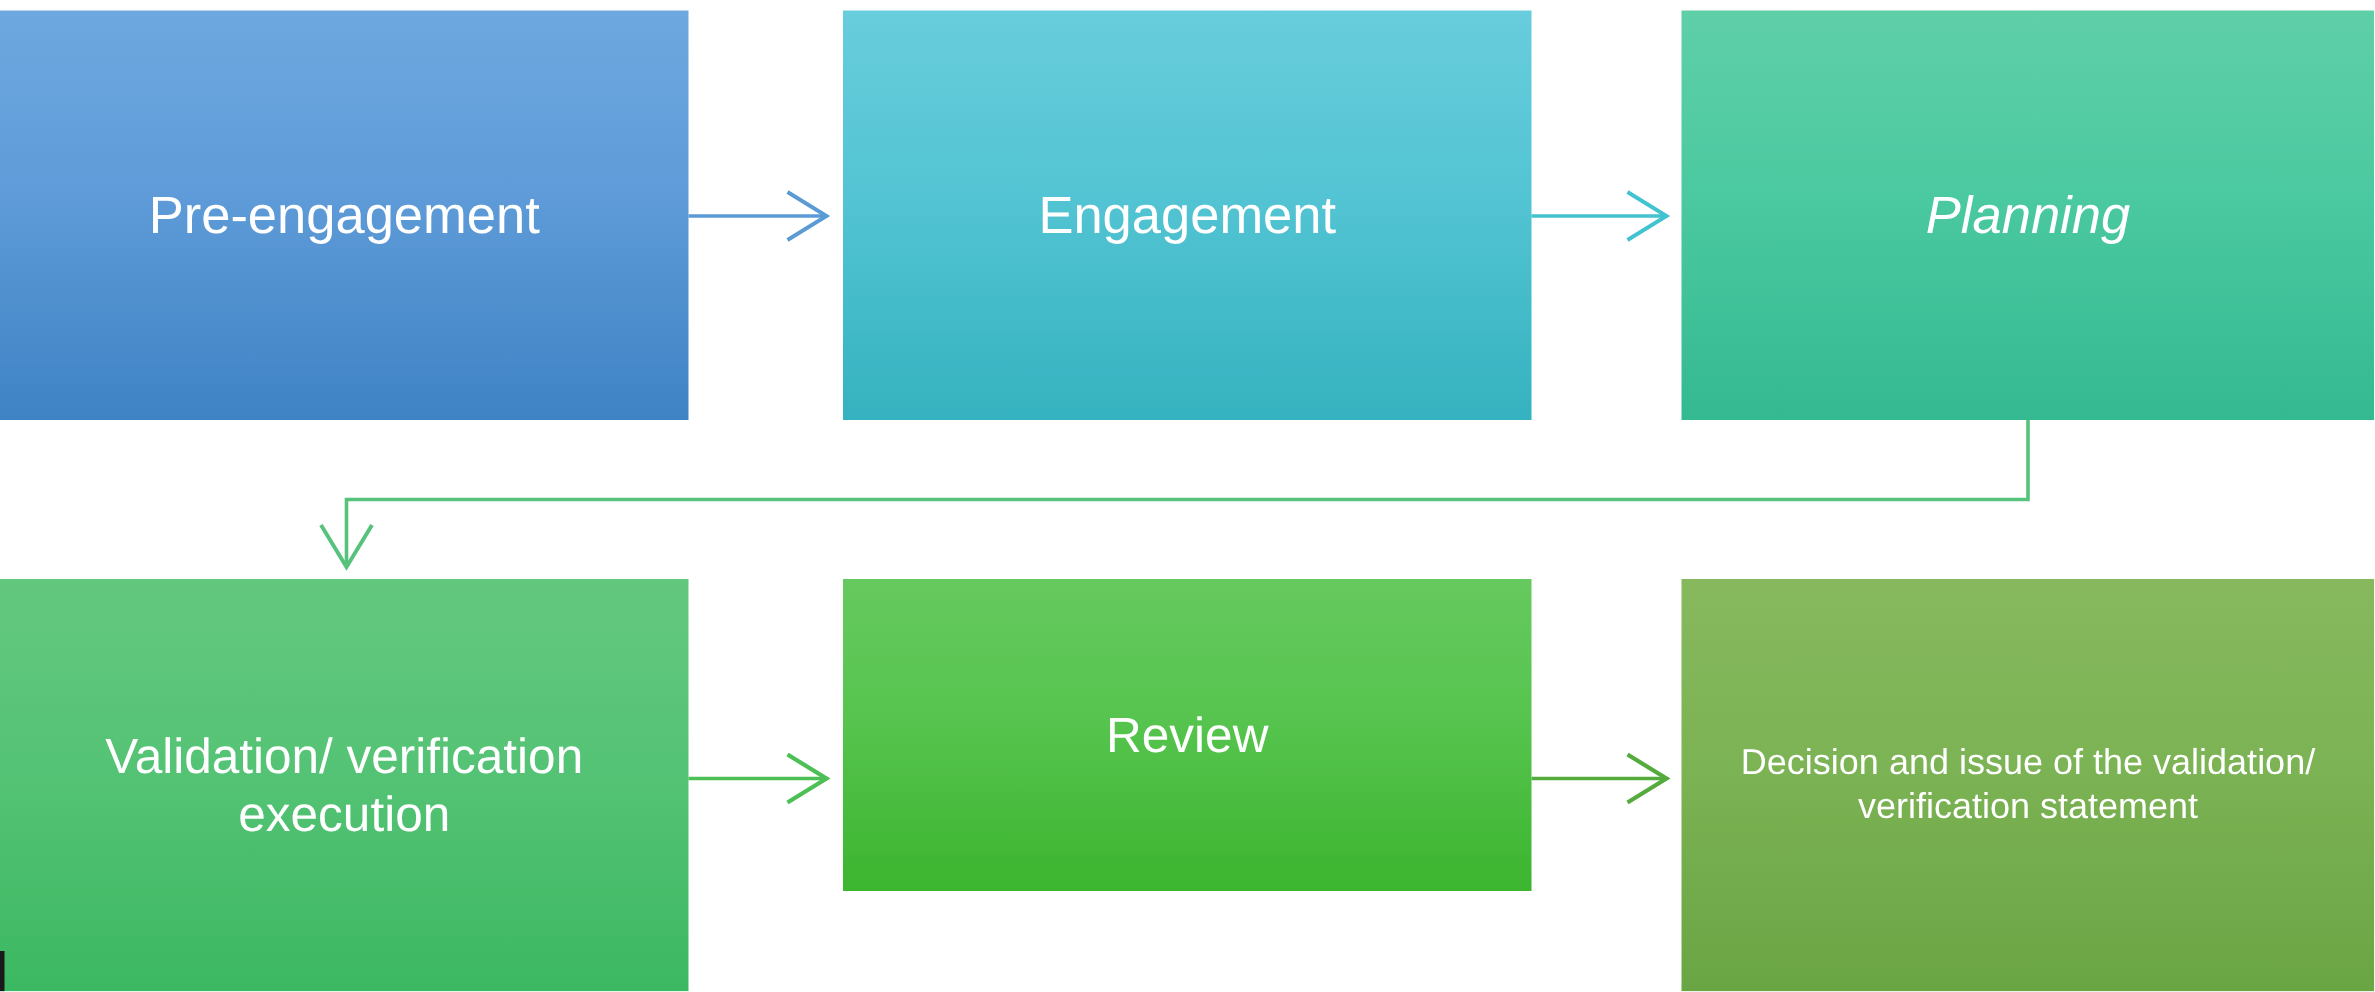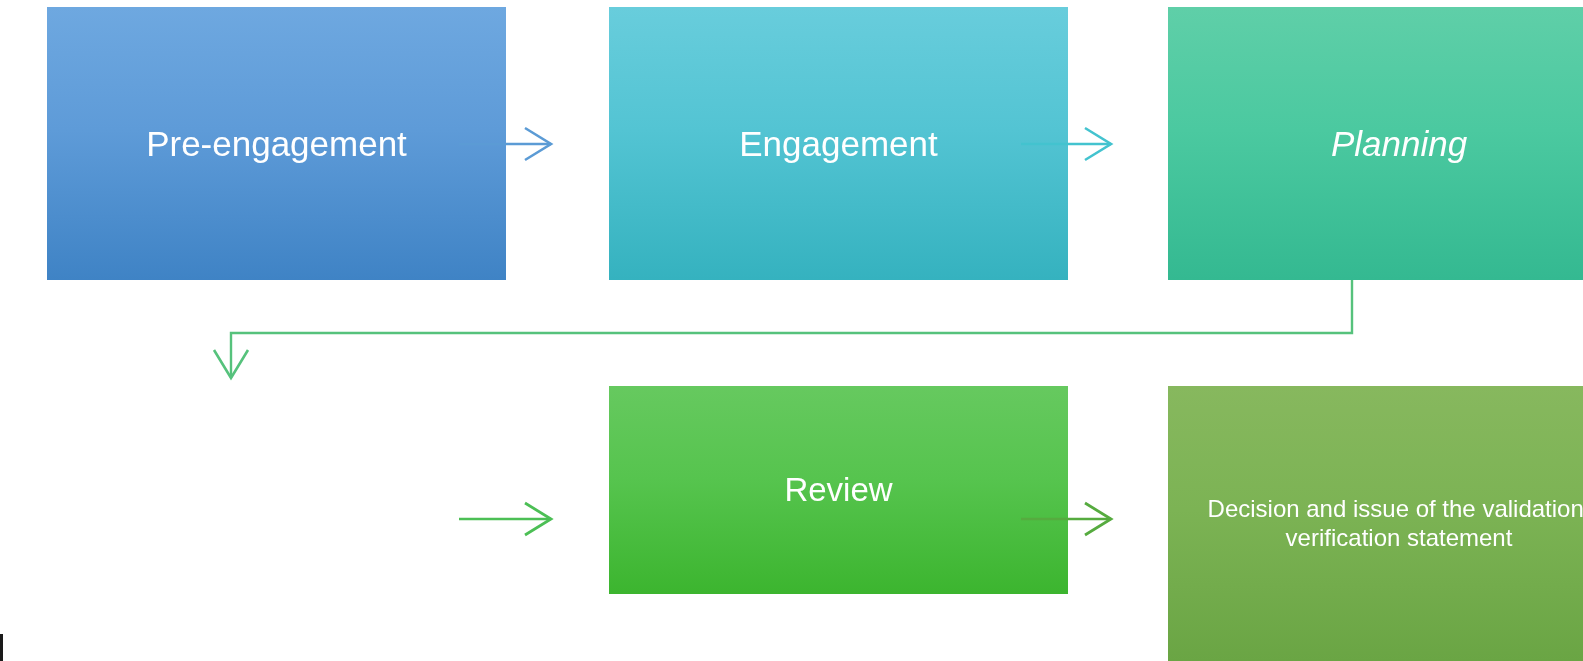--- a/index.html
+++ b/index.html
@@ -20,21 +20,20 @@
   .node {
     position: absolute;
     display: flex;
     align-items: center;
     justify-content: center;
     text-align: center;
     color: #ffffff;
     line-height: 1.18;
     box-sizing: border-box;
     padding: 0 2px;
-    margin-left: 47px;
     -webkit-font-smoothing: antialiased;
   }
   .node-label {
     display: block;
     width: 100%;
     white-space: pre-line;
   }
 
   
   #node-pre-engagement {
@@ -97,20 +96,23 @@
   </div>
 
   <div class="node" id="node-engagement">
     <span class="node-label">Engagement</span>
   </div>
 
   <div class="node" id="node-planning">
     <span class="node-label">Planning</span>
   </div>
 
+  <div class="node" id="node-validation-execution">
+    <span class="node-label">Validation/ verification execution</span>
+  </div>
 
   <div class="node" id="node-review">
     <span class="node-label">Review</span>
   </div>
 
   <div class="node" id="node-decision">
     <span class="node-label">Decision and issue of the validation/ verification statement</span>
   </div>
 
   <svg id="connectors" viewBox="0 0 1583 661" width="1583" height="661">

